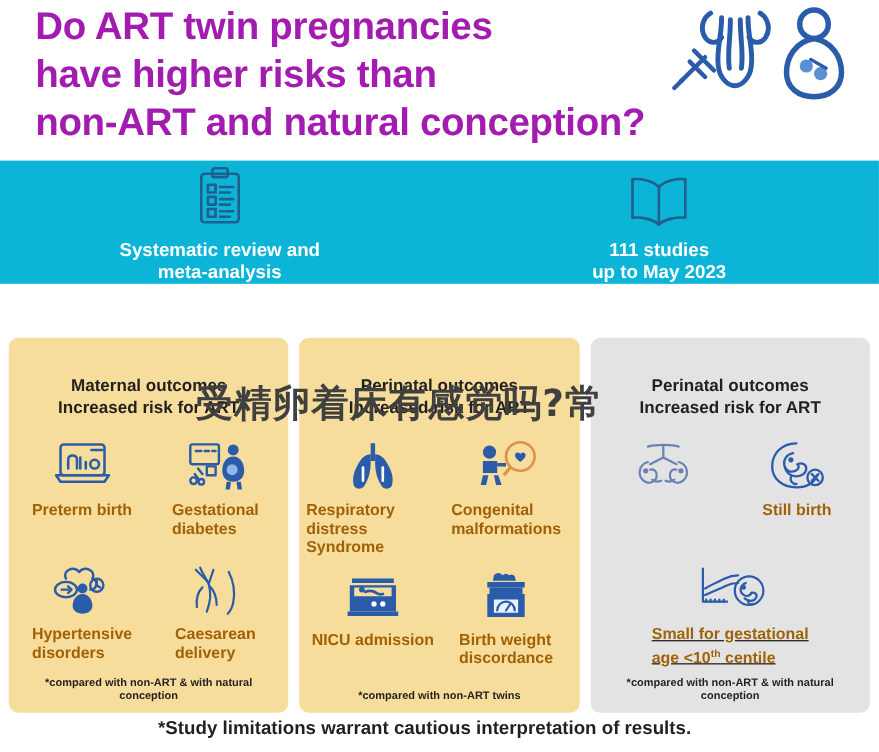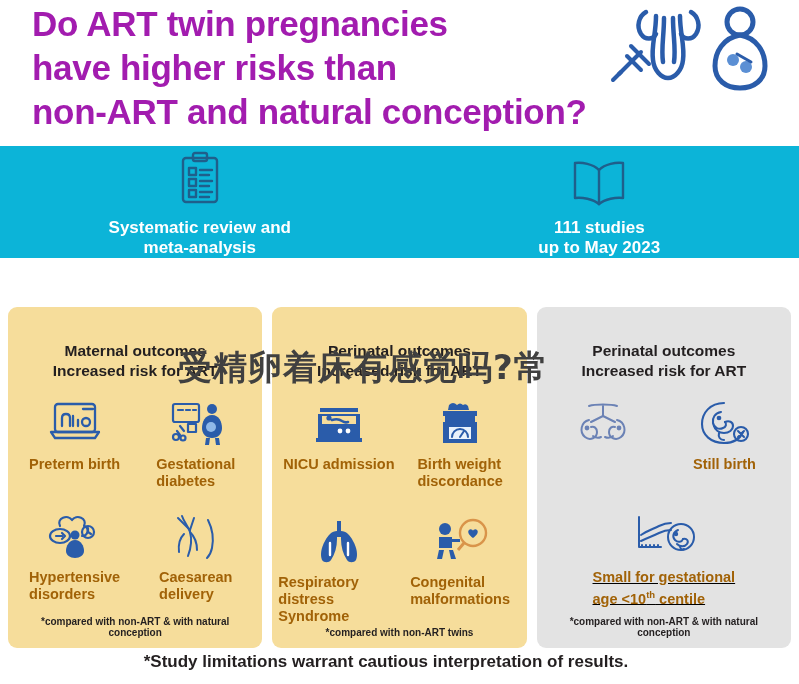--- a/index.html
+++ b/index.html
@@ -342,68 +342,20 @@
   </div>
 
   <div class="panel yellow">
     <div class="panel-head">Perinatal outcomes
 Increased risk for ART</div>
     <div class="rows">
 
       <div class="row">
         <div class="cell">
           <div class="cell-icon">
-            <svg width="58" height="46" viewBox="0 0 58 46" fill="none">
-              <g fill="#2a5caa">
-                <path d="M10 8 h38 v4 h-38 Z"></path>
-                <path d="M8 14 h42 v24 h-42 Z"></path>
-                <path d="M6 38 h46 v4 h-46 Z"></path>
-              </g>
-              <g fill="#f6dd9b">
-                <path d="M12 16 h34 v8 h-34 Z"></path>
-              </g>
-              <g fill="#2a5caa">
-                <circle cx="19" cy="18" r="2.6"></circle>
-                <path d="M22 20 q6 -2 10 1 q3 2 6 1" stroke="#2a5caa" stroke-width="2.6" fill="none" stroke-linecap="round"></path>
-              </g>
-              <g fill="#ffffff">
-                <circle cx="30" cy="31" r="2.4"></circle>
-                <circle cx="38" cy="31" r="2.4"></circle>
-              </g>
-            </svg>
-          </div>
-          <div class="cell-label">NICU admission</div>
-        </div>
-
-        <div class="cell">
-          <div class="cell-icon">
-            <svg width="54" height="48" viewBox="0 0 54 48" fill="none">
-              <g fill="#2a5caa">
-                <path d="M16 6 q4 -4 8 0 q3 -3 6 0 q3 -2 5 1 l1 4 H15 Z"></path>
-                <path d="M10 12 h34 v5 h-34 Z"></path>
-                <path d="M12 17 h30 v6 h-30 Z"></path>
-                <path d="M10 23 h34 v21 h-34 Z"></path>
-              </g>
-              <g fill="#e9f2fb">
-                <path d="M16 28 h22 v12 h-22 Z"></path>
-              </g>
-              <g stroke="#2a5caa" stroke-width="2" fill="none" stroke-linecap="round">
-                <path d="M19 38 a8 8 0 0 1 16 0"></path>
-                <path d="M27 38 l4 -6"></path>
-              </g>
-            </svg>
-          </div>
-          <div class="cell-label">Birth weight
-discordance</div>
-        </div>
-      </div>
-
-      <div class="row">
-        <div class="cell">
-          <div class="cell-icon">
             <svg width="54" height="48" viewBox="0 0 54 48" fill="none">
               <g fill="#2a5caa">
                 <path d="M25 4 h4 v16 h-4 Z"></path>
                 <path d="M25 14 C20 14 16 18 13 24 C9 31 8 38 10 43 C12 46 17 46 19 43 C23 37 25 30 25 22 Z"></path>
                 <path d="M29 14 C34 14 38 18 41 24 C45 31 46 38 44 43 C42 46 37 46 35 43 C31 37 29 30 29 22 Z"></path>
               </g>
               <g stroke="#ffffff" stroke-width="2.4" stroke-linecap="round">
                 <path d="M18 26 v12"></path>
                 <path d="M36 26 v12"></path>
               </g>
@@ -425,20 +377,68 @@
               </g>
               <g stroke="#d9944a" stroke-width="2.4" fill="none">
                 <circle cx="42" cy="16" r="13"></circle>
                 <path d="M33 26 L27 33" stroke-width="3"></path>
               </g>
               <path d="M42 21 C38 18 36 15 38 13 C39.5 11.5 42 13 42 14 C42 13 44.5 11.5 46 13 C48 15 46 18 42 21 Z" fill="#2a5caa"></path>
             </svg>
           </div>
           <div class="cell-label">Congenital
 malformations</div>
+        </div>
+      </div>
+
+      <div class="row">
+        <div class="cell">
+          <div class="cell-icon">
+            <svg width="58" height="46" viewBox="0 0 58 46" fill="none">
+              <g fill="#2a5caa">
+                <path d="M10 8 h38 v4 h-38 Z"></path>
+                <path d="M8 14 h42 v24 h-42 Z"></path>
+                <path d="M6 38 h46 v4 h-46 Z"></path>
+              </g>
+              <g fill="#f6dd9b">
+                <path d="M12 16 h34 v8 h-34 Z"></path>
+              </g>
+              <g fill="#2a5caa">
+                <circle cx="19" cy="18" r="2.6"></circle>
+                <path d="M22 20 q6 -2 10 1 q3 2 6 1" stroke="#2a5caa" stroke-width="2.6" fill="none" stroke-linecap="round"></path>
+              </g>
+              <g fill="#ffffff">
+                <circle cx="30" cy="31" r="2.4"></circle>
+                <circle cx="38" cy="31" r="2.4"></circle>
+              </g>
+            </svg>
+          </div>
+          <div class="cell-label">NICU admission</div>
+        </div>
+
+        <div class="cell">
+          <div class="cell-icon">
+            <svg width="54" height="48" viewBox="0 0 54 48" fill="none">
+              <g fill="#2a5caa">
+                <path d="M16 6 q4 -4 8 0 q3 -3 6 0 q3 -2 5 1 l1 4 H15 Z"></path>
+                <path d="M10 12 h34 v5 h-34 Z"></path>
+                <path d="M12 17 h30 v6 h-30 Z"></path>
+                <path d="M10 23 h34 v21 h-34 Z"></path>
+              </g>
+              <g fill="#e9f2fb">
+                <path d="M16 28 h22 v12 h-22 Z"></path>
+              </g>
+              <g stroke="#2a5caa" stroke-width="2" fill="none" stroke-linecap="round">
+                <path d="M19 38 a8 8 0 0 1 16 0"></path>
+                <path d="M27 38 l4 -6"></path>
+              </g>
+            </svg>
+          </div>
+          <div class="cell-label">Birth weight
+discordance</div>
         </div>
       </div>
     </div>
     <div class="panel-note">*compared with non-ART twins</div>
   </div>
 
   <div class="panel grey">
     <div class="panel-head">Perinatal outcomes
 Increased risk for ART</div>
     <div class="rows">

